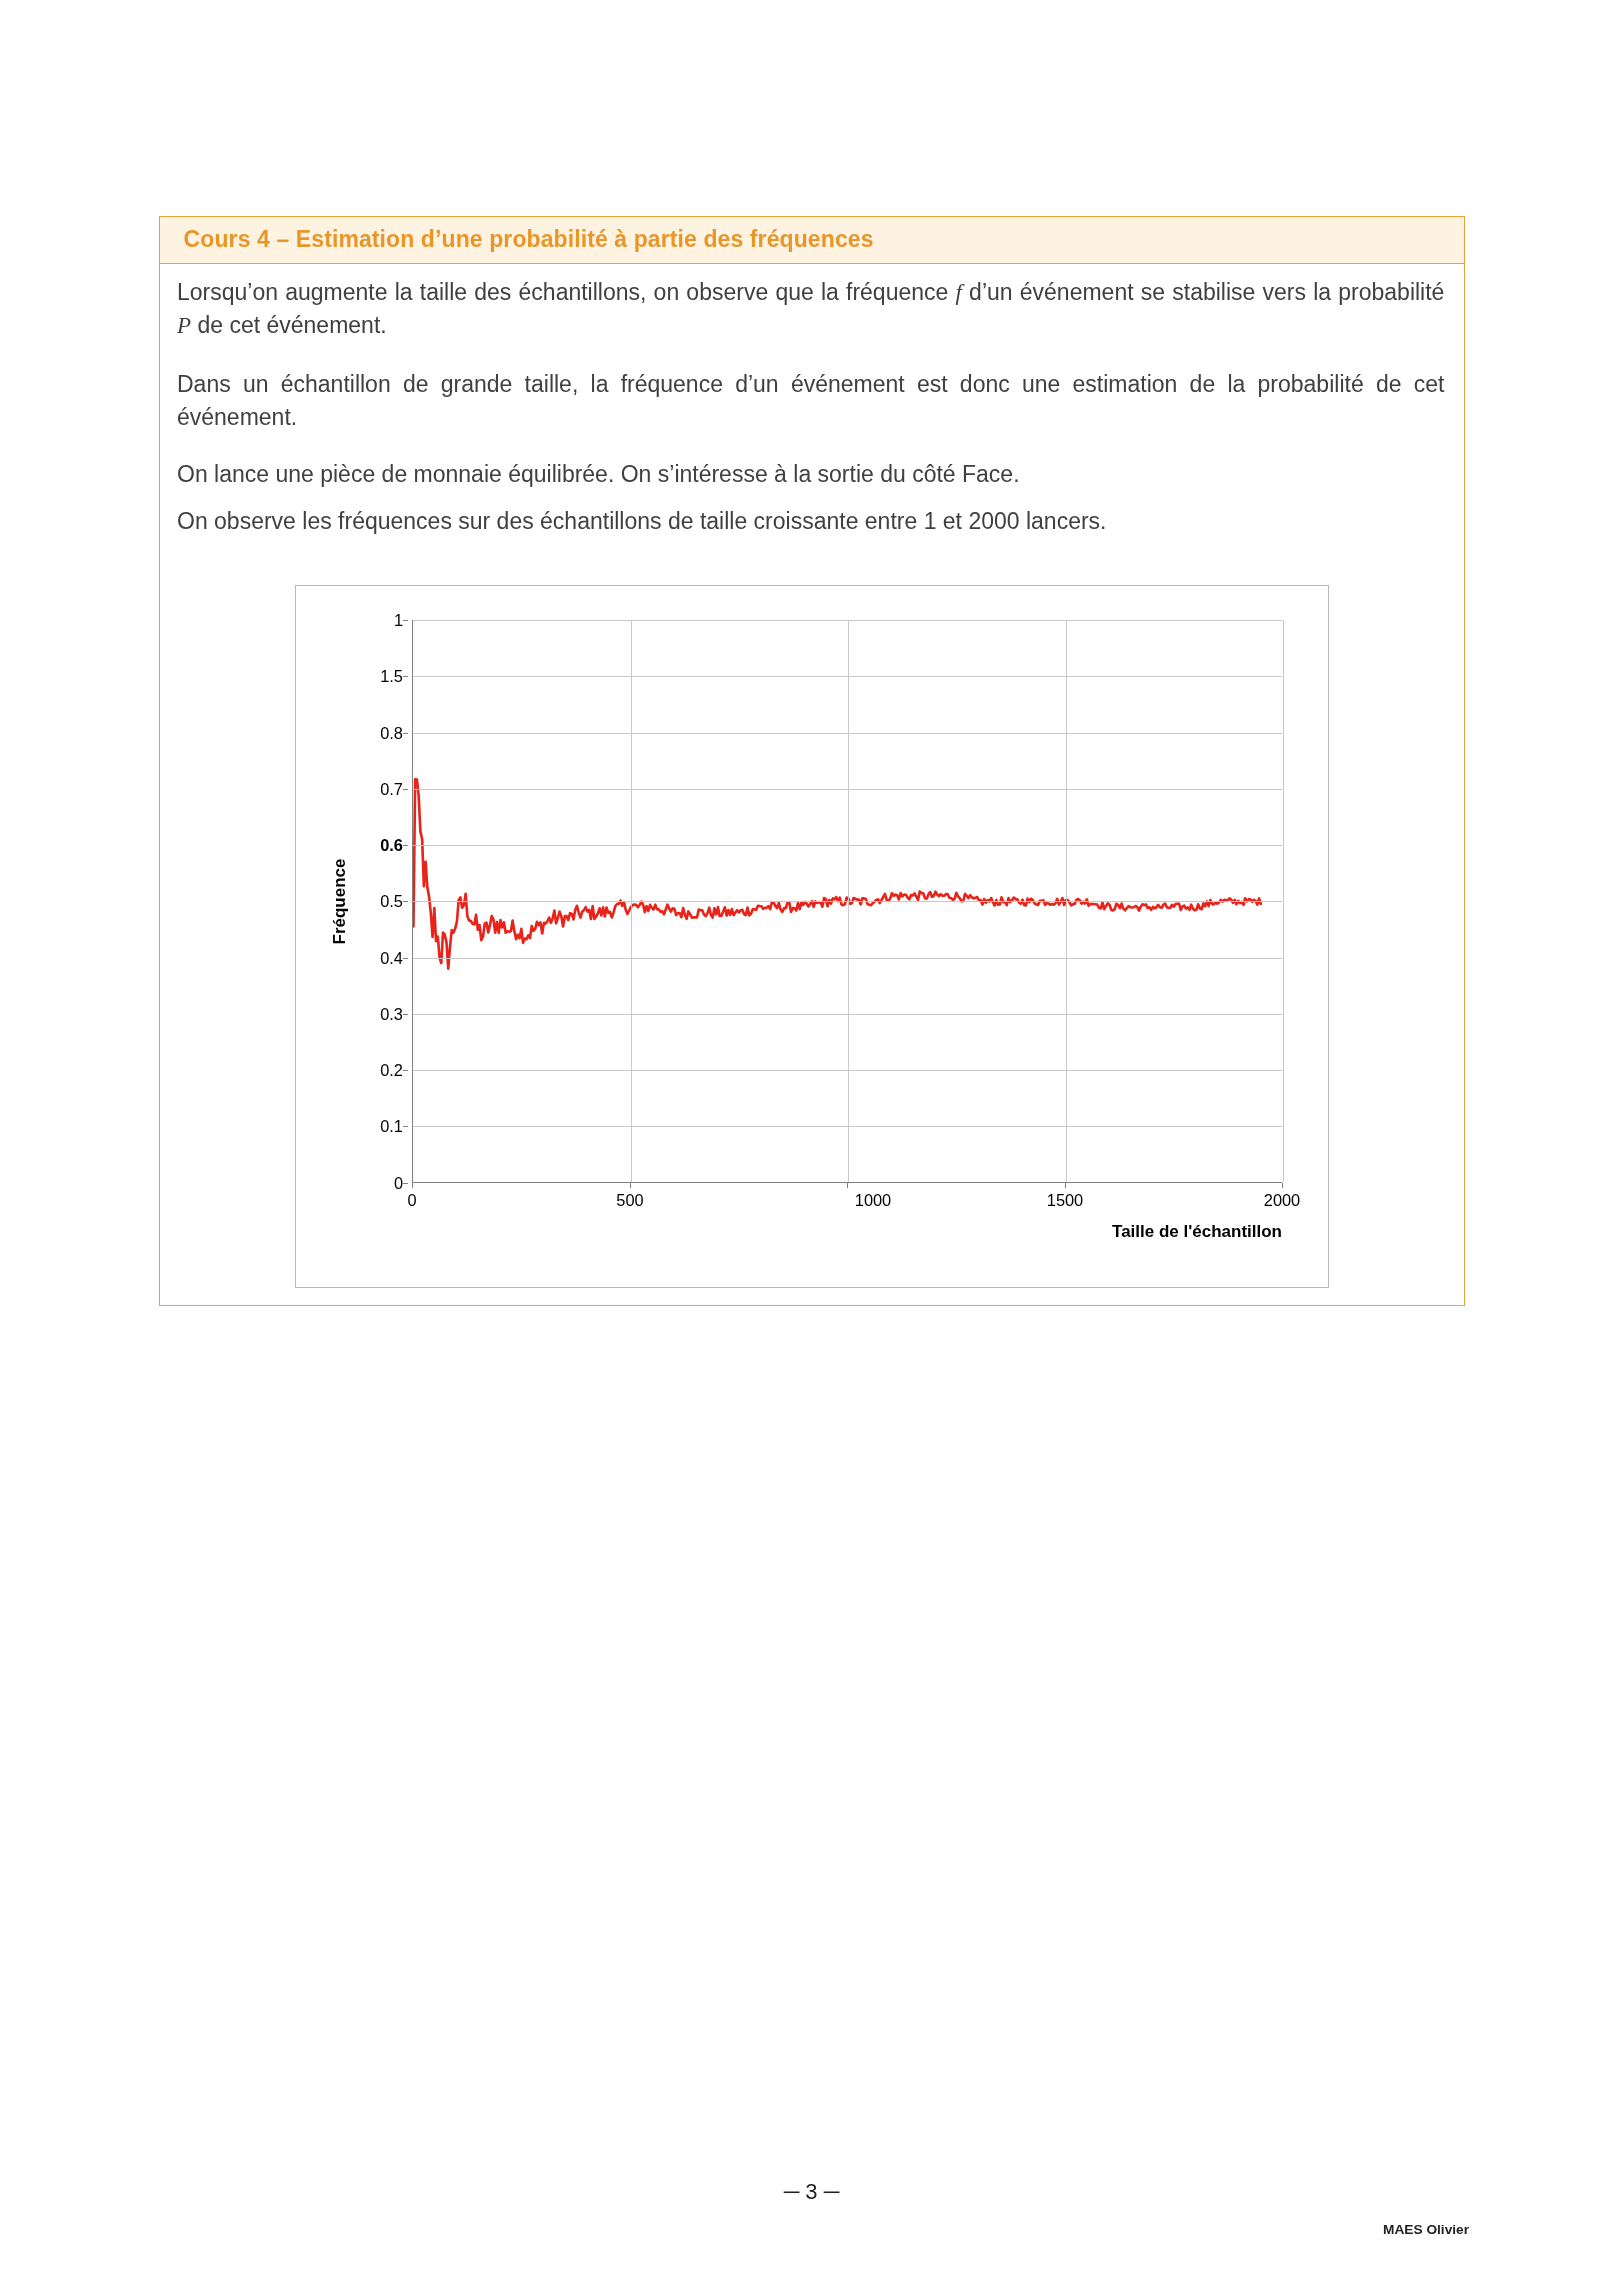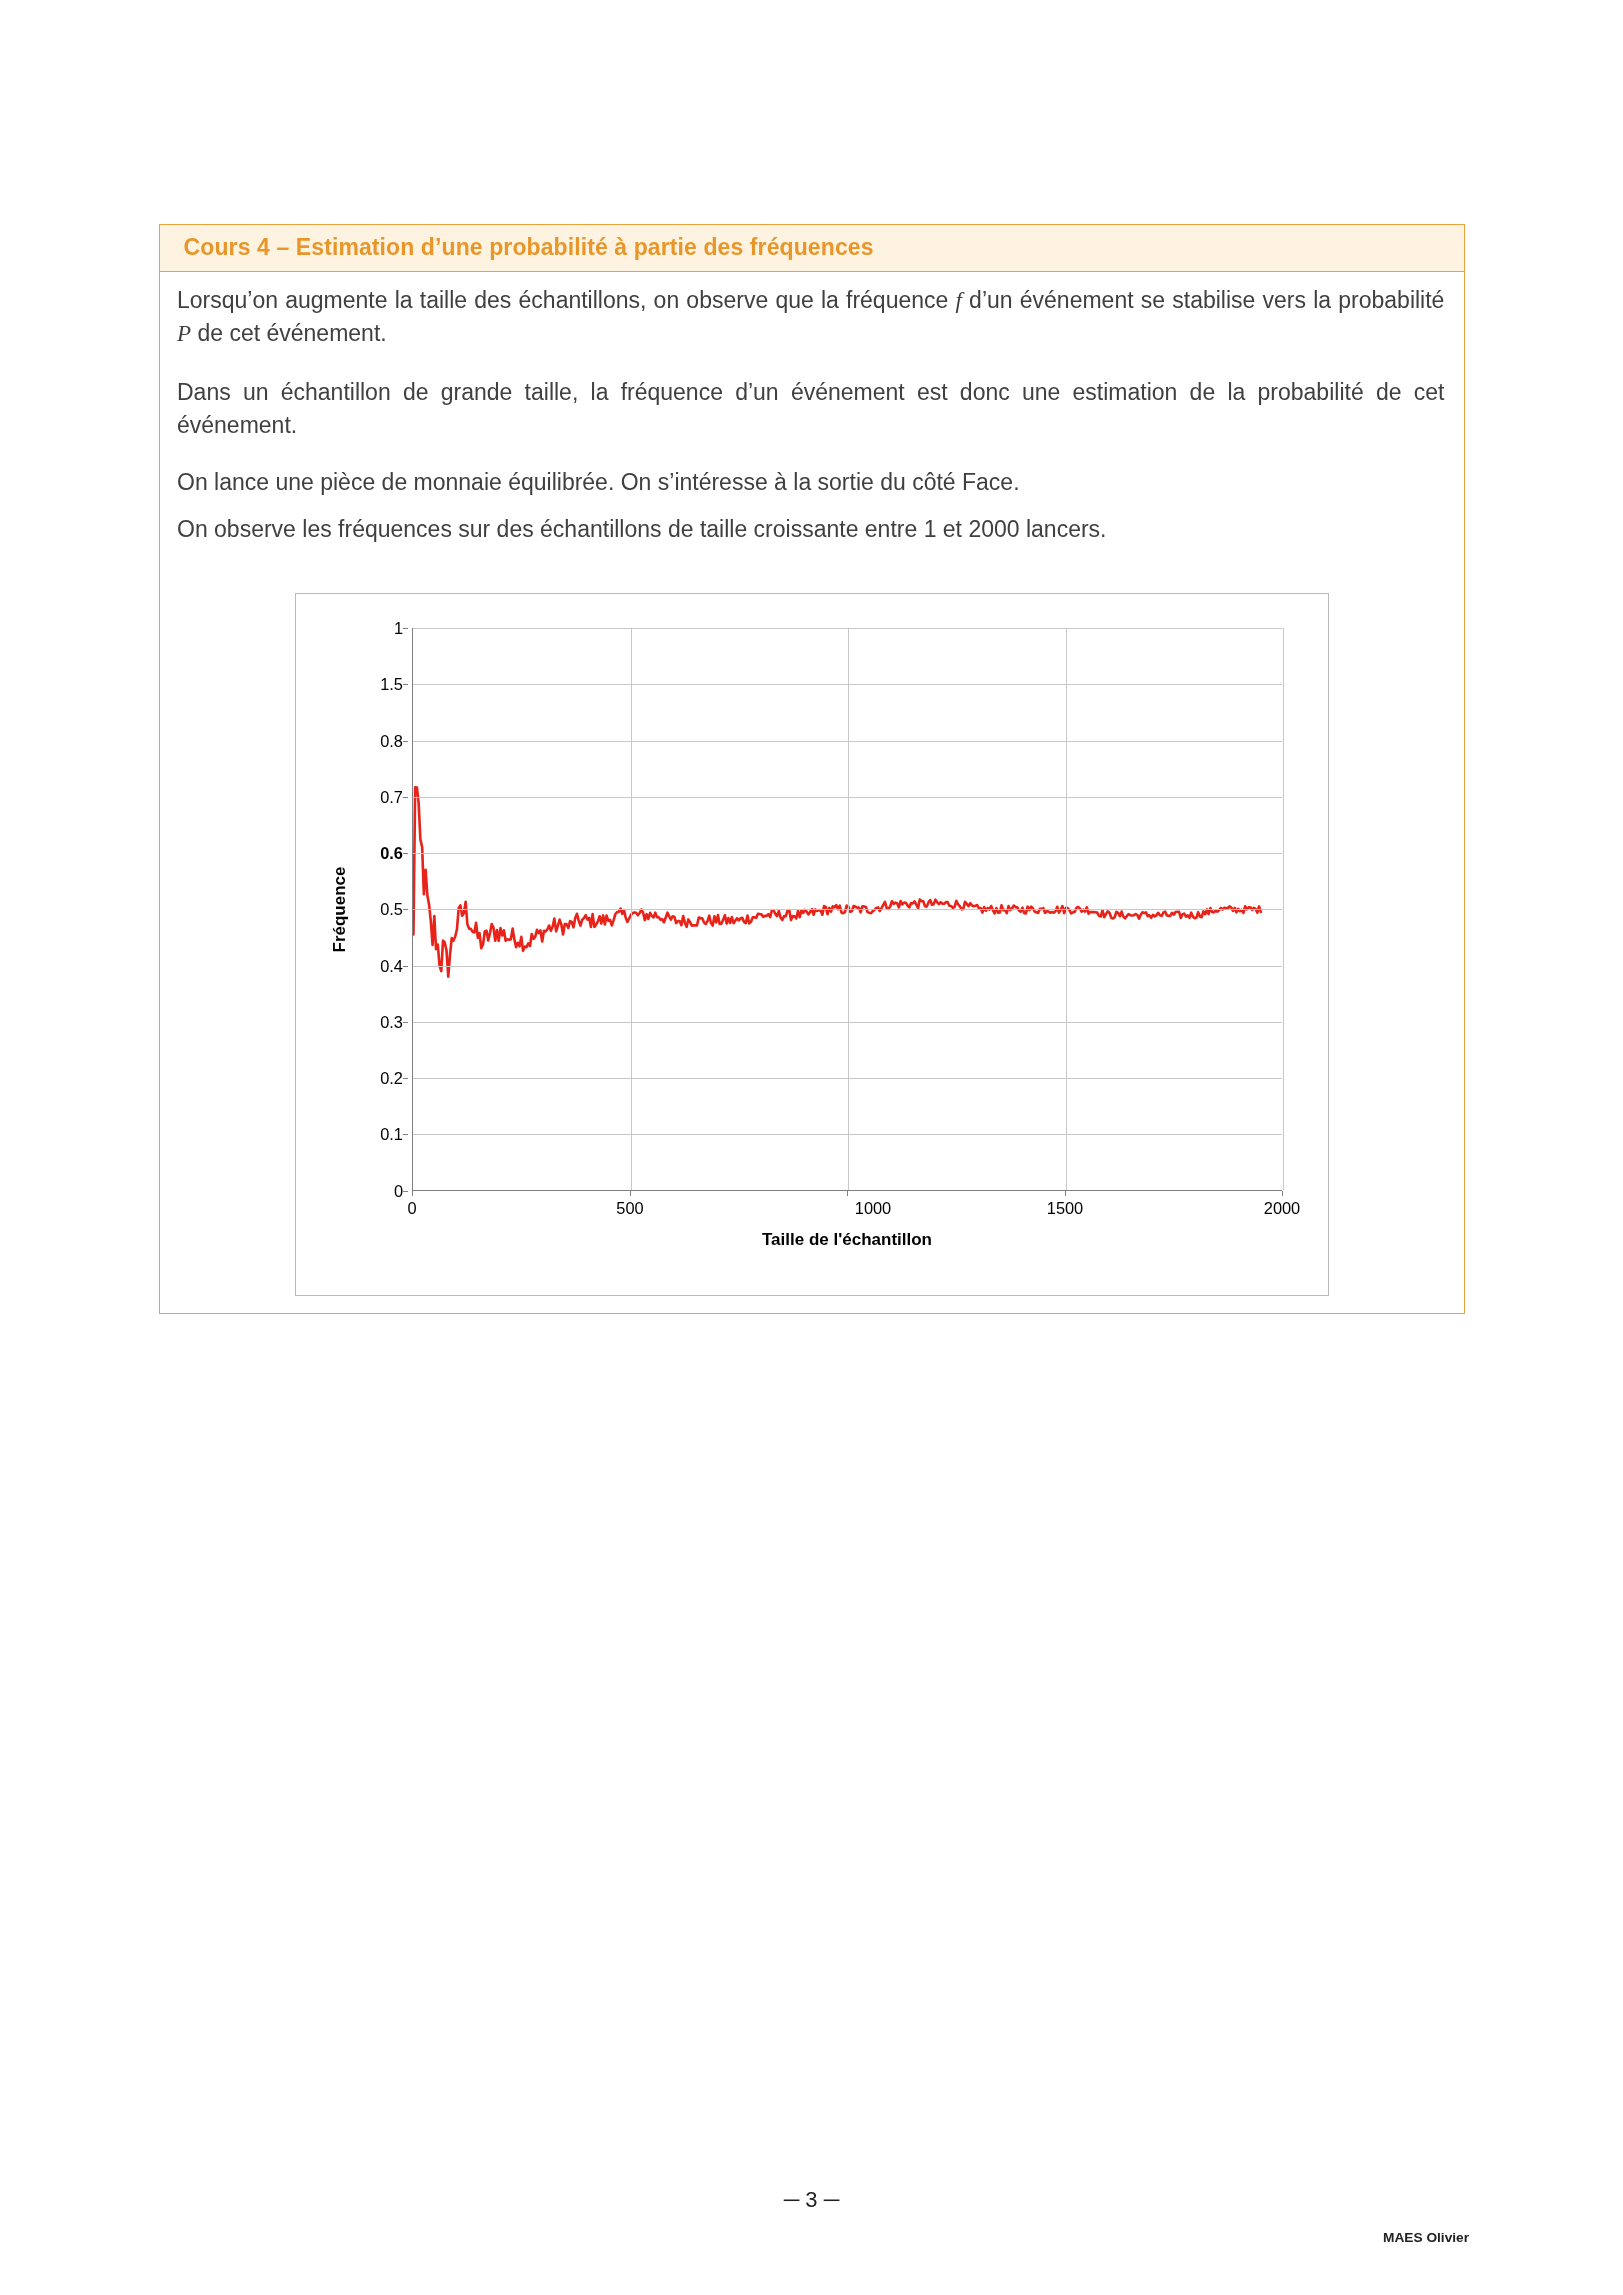--- a/index.html
+++ b/index.html
@@ -10,21 +10,21 @@
   body {
     width: 1623px;
     height: 2295px;
     font-family: "Liberation Sans", sans-serif;
     color: #000000;
     position: relative;
     overflow: hidden;
   }
   .page {
     position: absolute;
-    left: 0; top: 8px;
+    left: 0; top: 0;
     width: 1623px;
     height: 1677px;
   }
 
   
   .course-box {
     position: absolute;
     left: 159px;
     top: 216px;
     width: 1306px;
@@ -140,21 +140,21 @@
     top: 0;
     width: 0.7px;
     height: 5.2px;
     background: #7f7f7f;
   }
   .axis-title-x {
     position: absolute;
     left: 116px;
     top: 636px;
     width: 870px;
-    text-align: center;
+    text-align: right;
     font-size: 17px;
     font-weight: bold;
     color: #000;
   }
   .axis-title-y {
     position: absolute;
     left: 0px;
     top: 34px;
     width: 563px;
     height: 37px;

